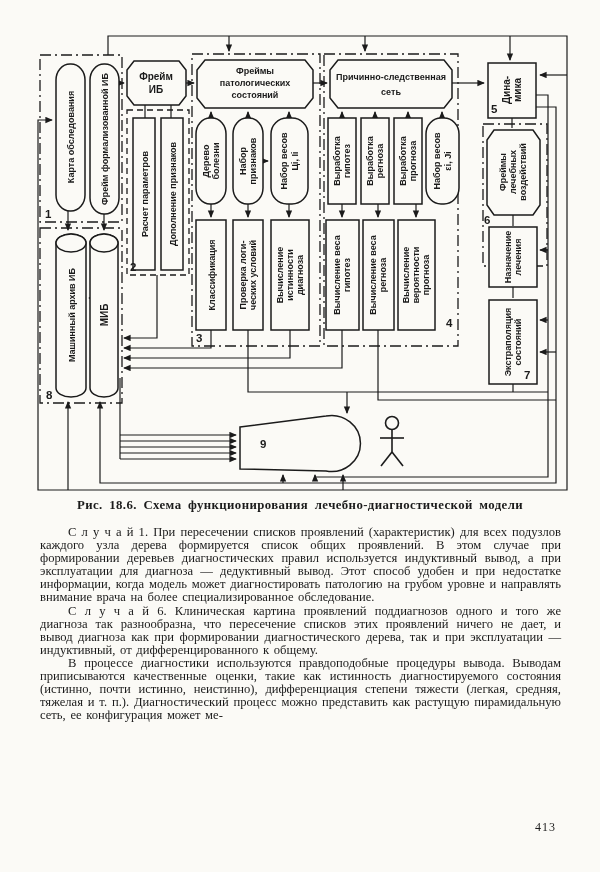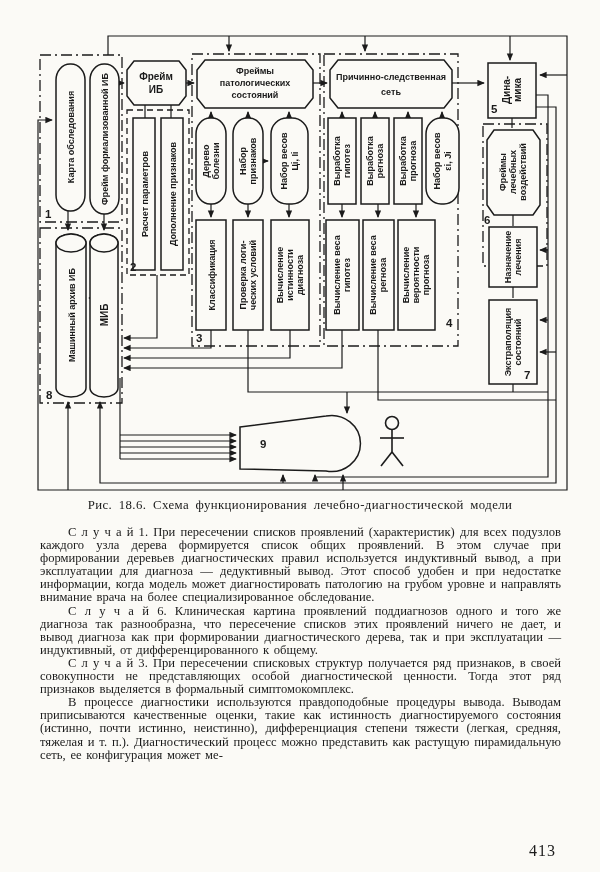--- a/index.html
+++ b/index.html
@@ -13,30 +13,30 @@
     box-sizing:border-box;
   }
   .figure-wrap{position:absolute;top:0;left:0;width:600px;height:500px;}
   svg{display:block;}
   svg text{font-family:"Liberation Sans", sans-serif;font-weight:bold;fill:#1b1b1b;}
   .vt,.ht{font-size:9px;}
   .big{font-size:10px;}
   .num{font-size:11.5px;font-family:"Liberation Sans",sans-serif;}
   .caption{
     position:absolute;top:498px;left:40px;width:520px;
-    text-align:center;font-size:12.8px;letter-spacing:.4px;word-spacing:3px;
+    text-align:center;font-size:12.8px;letter-spacing:.4px;word-spacing:3px;font-weight:bold;
   }
   .text-block{
     position:absolute;top:526px;left:40px;width:521px;
     font-size:12.6px;line-height:13.1px;text-align:justify;word-spacing:1.5px;
   }
   .text-block p{margin:0;text-indent:28px;}
   .page-number{
-    position:absolute;top:842px;right:44px;
-    font-size:16px;letter-spacing:1px;
+    position:absolute;top:820px;right:44px;
+    font-size:12px;letter-spacing:1px;
   }
 </style>
 </head>
 <body>
 
 <div class="page">
 
   <div class="figure-wrap">
   <svg width="600" height="500" viewBox="0 0 600 500">
     <defs>
@@ -210,19 +210,18 @@
       <text x="260" y="448">9</text>
     </g>
   </svg>
   </div>
 
   <div class="caption">Рис. 18.6. Схема функционирования лечебно-диагностической модели</div>
 
   <div class="text-block">
     <p>С л у ч а й  1. При пересечении списков проявлений (характеристик) для всех подузлов каждого узла дерева формируется список общих проявлений. В этом случае при формировании деревьев диагностических правил используется индуктивный вывод, а при эксплуатации для диагноза — дедуктивный вывод. Этот способ удобен и при недостатке информации, когда модель может диагностировать патологию на грубом уровне и направлять внимание врача на более специализированное обследование.</p>
     <p>С л у ч а й  6. Клиническая картина проявлений поддиагнозов одного и того же диагноза так разнообразна, что пересечение списков этих проявлений ничего не дает, и вывод диагноза как при формировании диагностического дерева, так и при эксплуатации — индуктивный, от дифференцированного к общему.</p>
-    <p>С л у ч а й  3. При пересечении списковых структур получается ряд признаков, в своей совокупности не представляющих особой диагностической ценности. Тогда этот ряд признаков выделяется в формальный симптомокомплекс.</p>
     <p>В процессе диагностики используются правдоподобные процедуры вывода. Выводам приписываются качественные оценки, такие как истинность диагностируемого состояния (истинно, почти истинно, неистинно), дифференциация степени тяжести (легкая, средняя, тяжелая и т. п.). Диагностический процесс можно представить как растущую пирамидальную сеть, ее конфигурация может ме-</p>
   </div>
 
   <div class="page-number">413</div>
 
 </div>
 
 </body></html>

